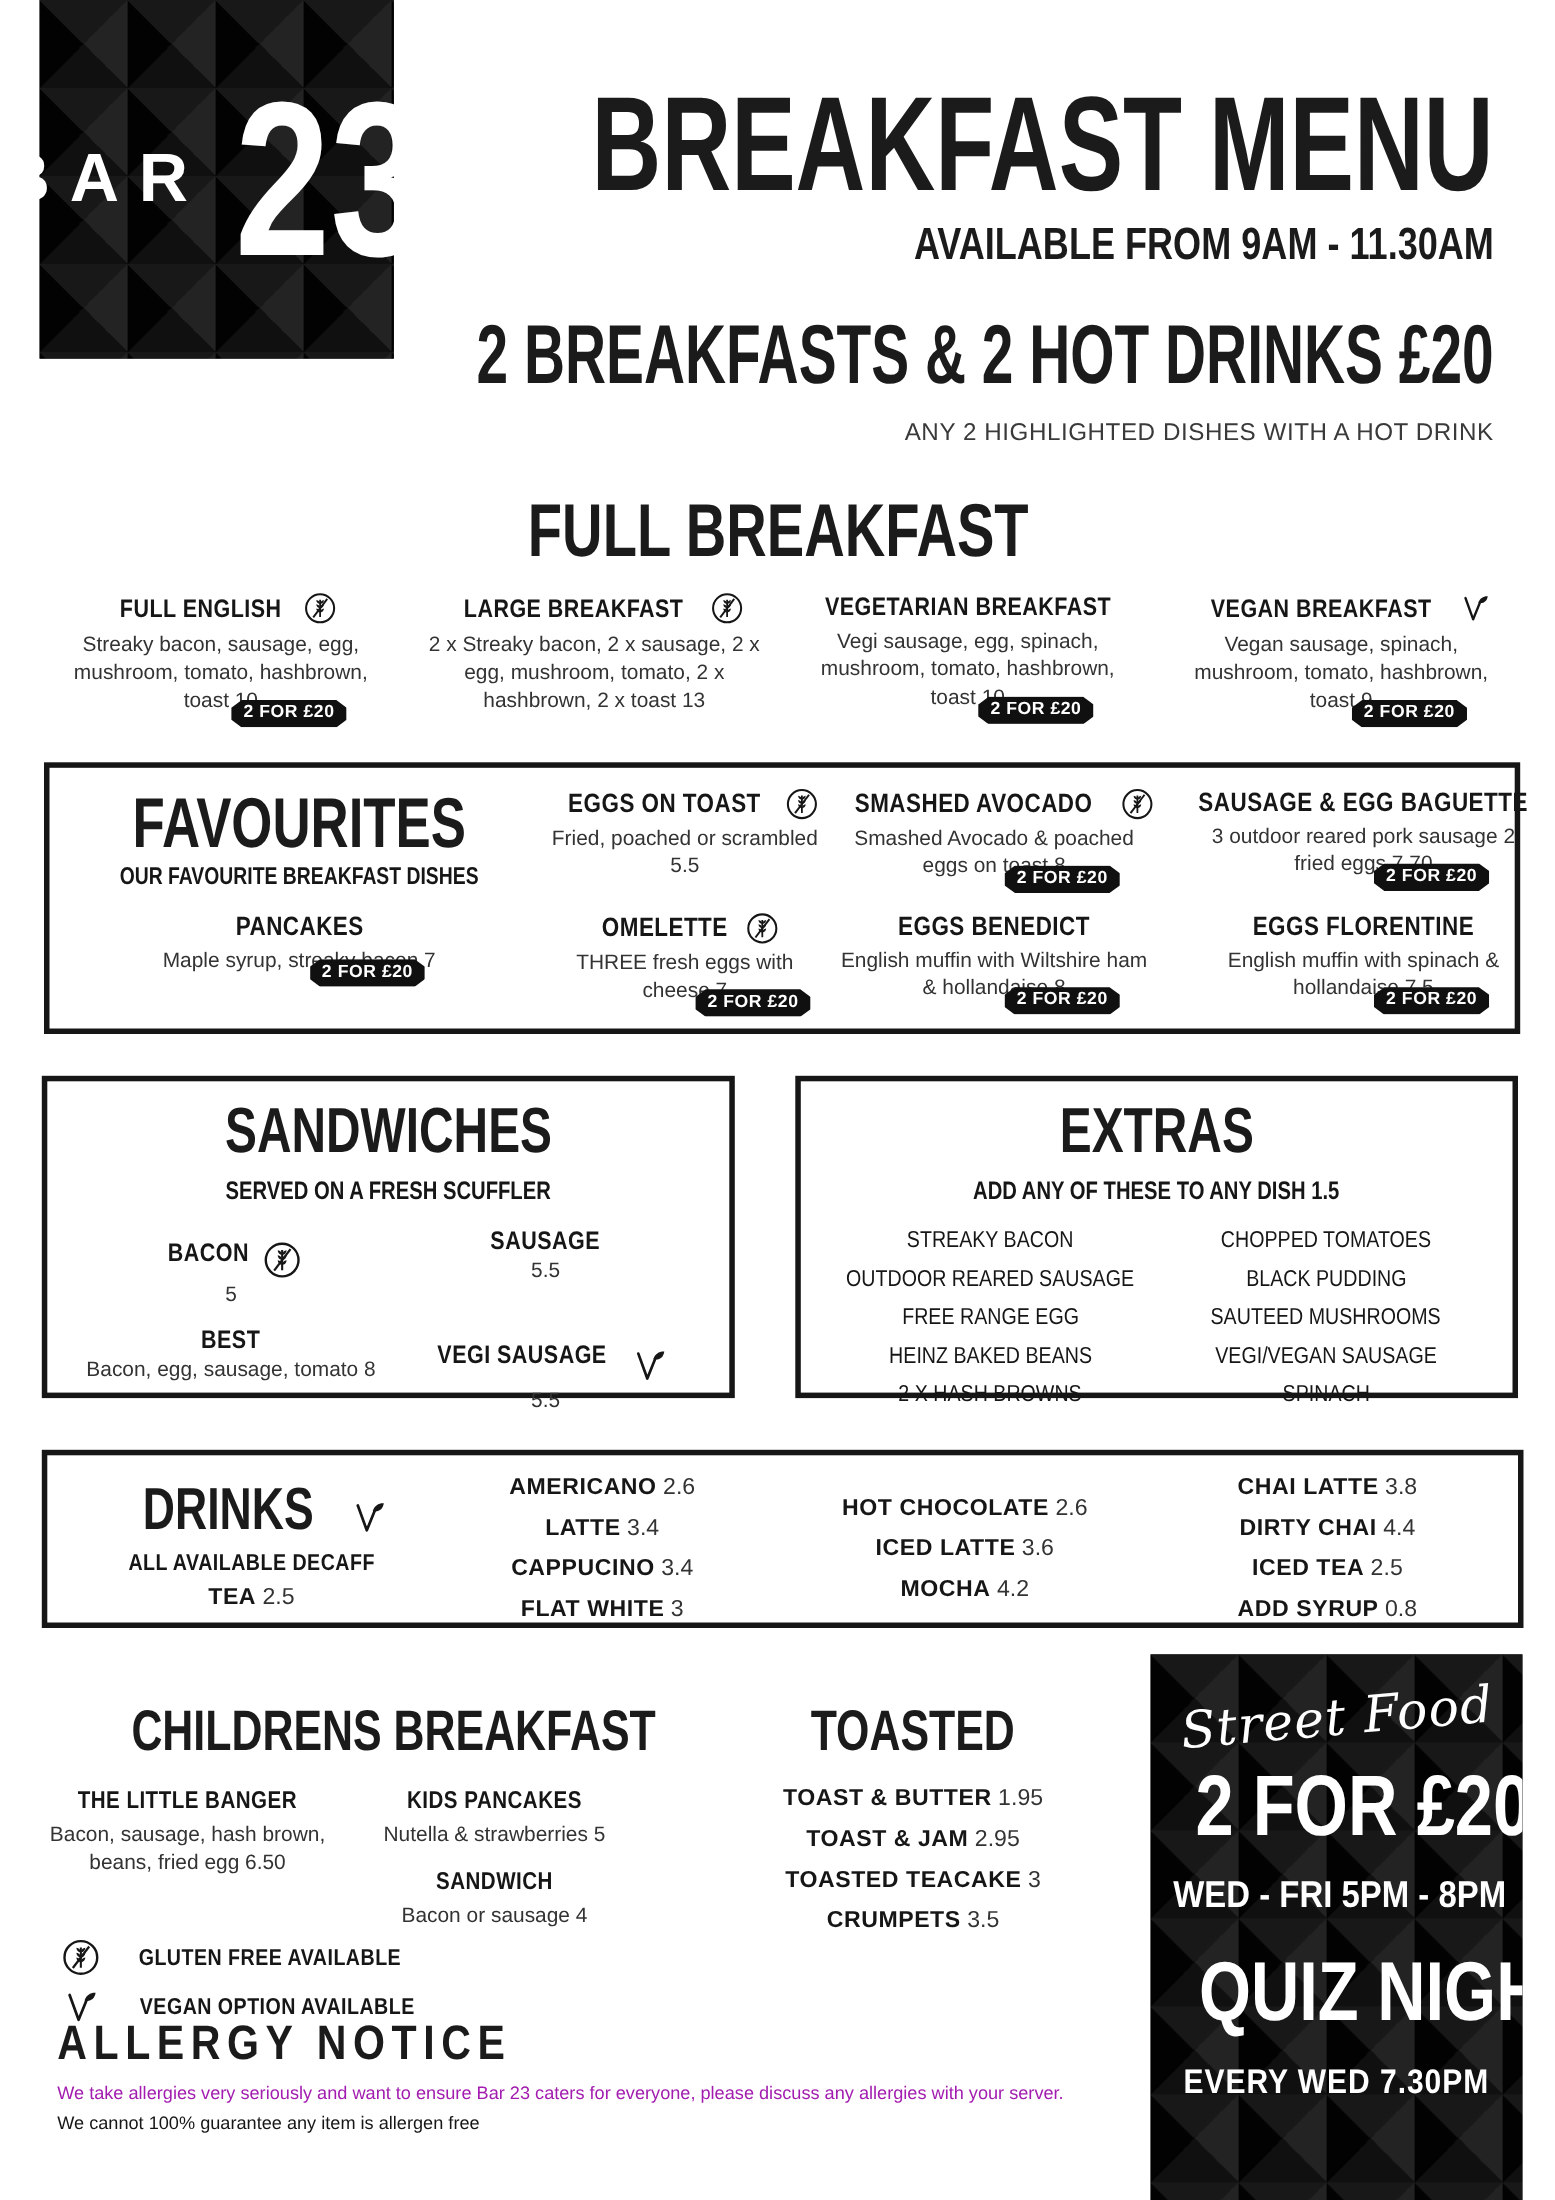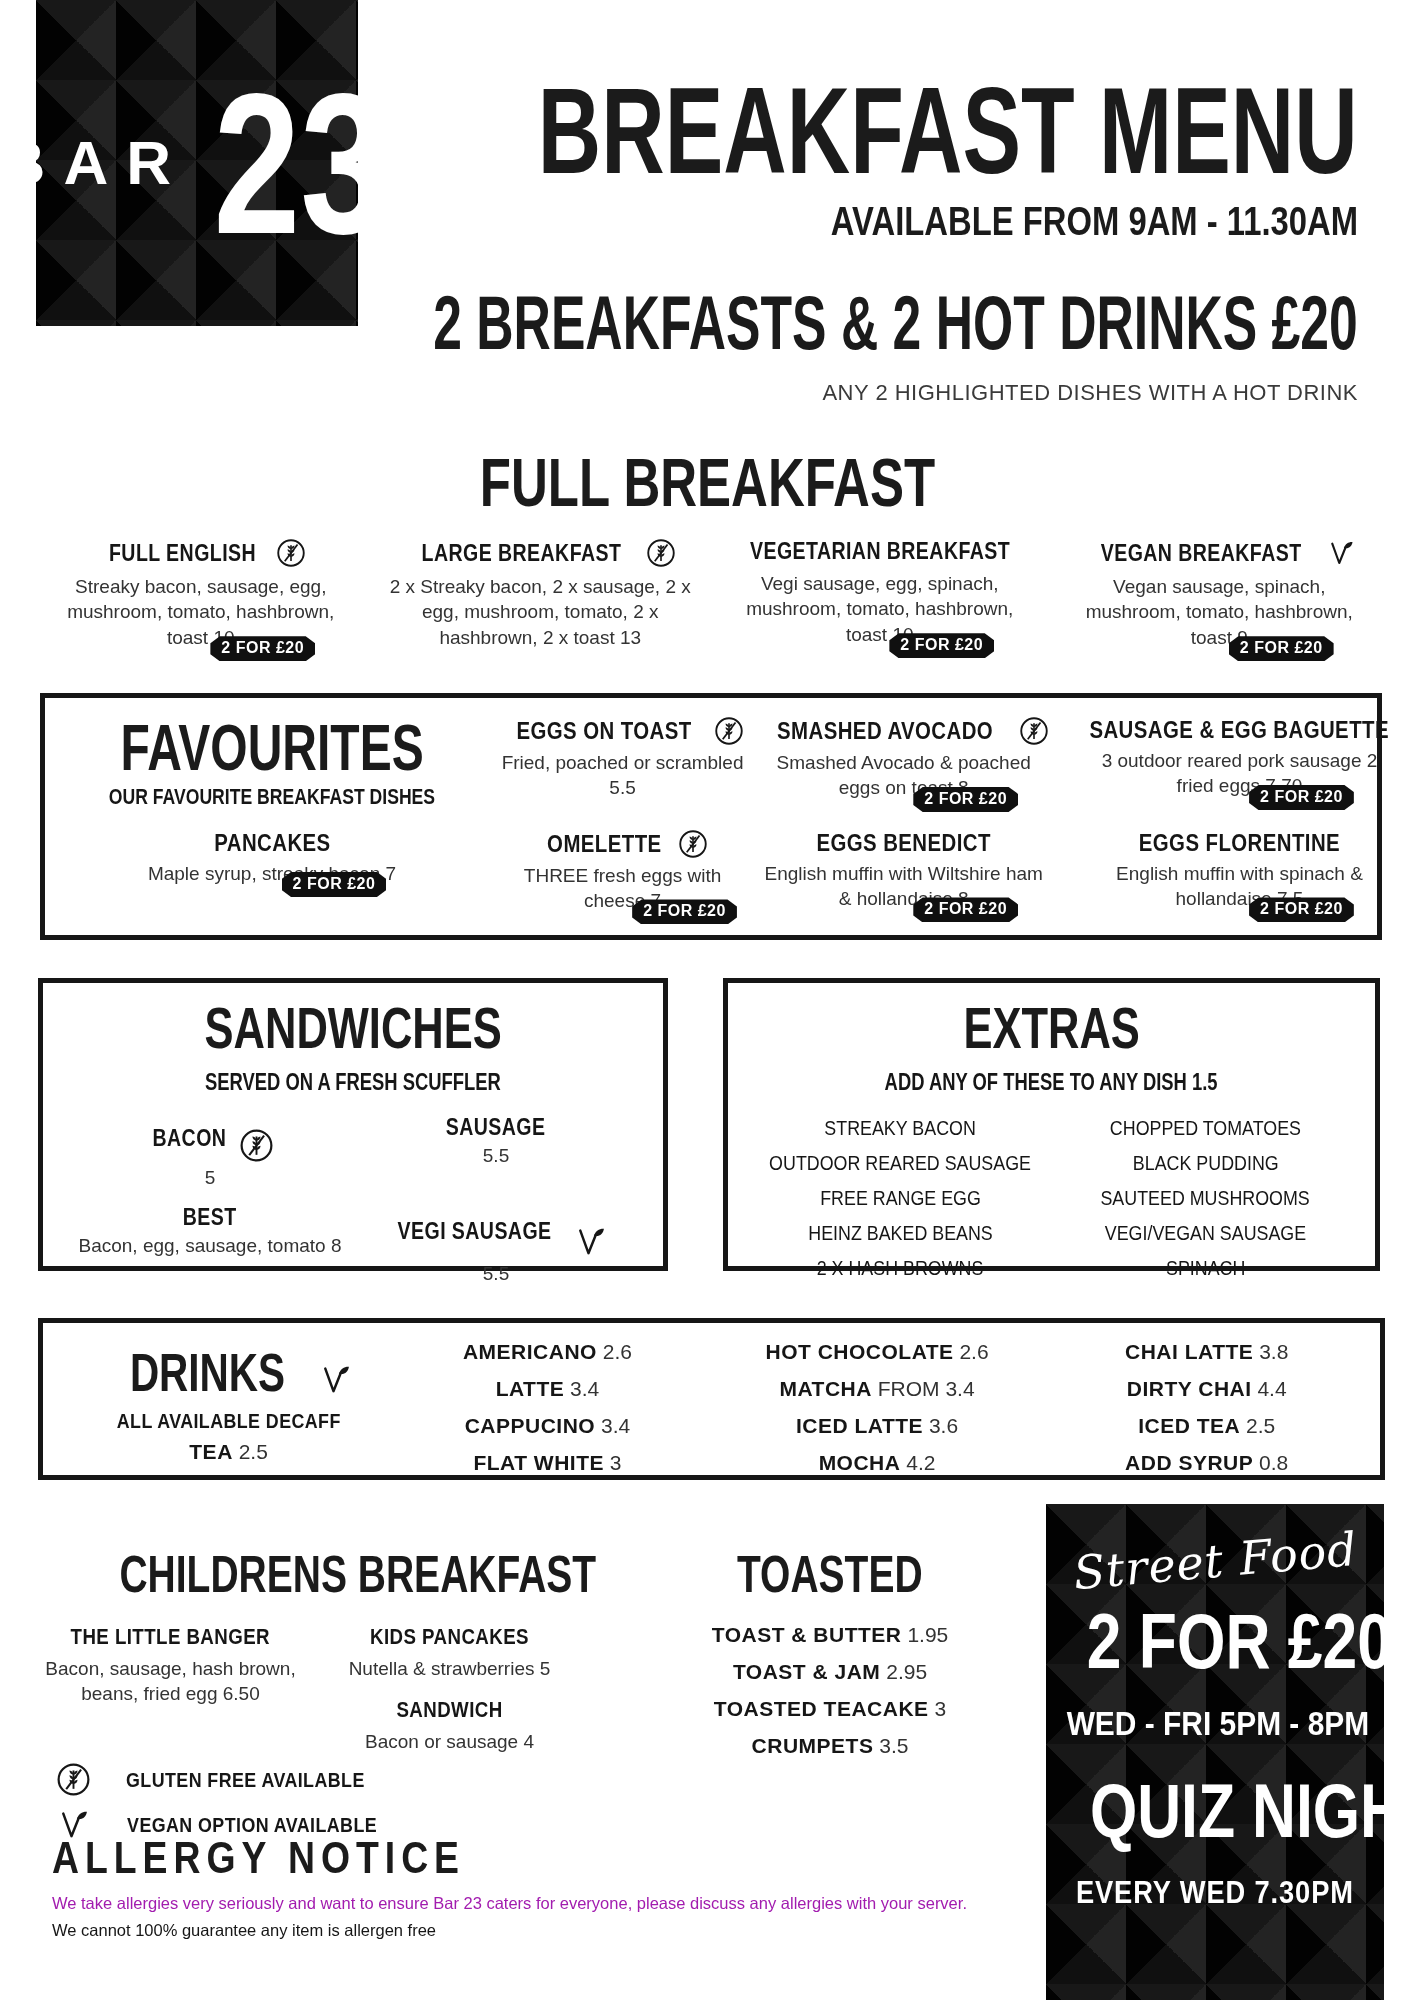--- a/index.html
+++ b/index.html
@@ -326,21 +326,20 @@
       <div class="dr-line"><b>TEA</b> <span>2.5</span></div>
     </div>
     <div class="dr-col">
       <div class="dr-line"><b>AMERICANO</b> <span>2.6</span></div>
       <div class="dr-line"><b>LATTE</b> <span>3.4</span></div>
       <div class="dr-line"><b>CAPPUCINO</b> <span>3.4</span></div>
       <div class="dr-line"><b>FLAT WHITE</b> <span>3</span></div>
     </div>
     <div class="dr-col">
       <div class="dr-line"><b>HOT CHOCOLATE</b> <span>2.6</span></div>
-      <div class="dr-line"><b>MATCHA</b> <span>FROM 3.4</span></div>
       <div class="dr-line"><b>ICED LATTE</b> <span>3.6</span></div>
       <div class="dr-line"><b>MOCHA</b> <span>4.2</span></div>
     </div>
     <div class="dr-col">
       <div class="dr-line"><b>CHAI LATTE</b> <span>3.8</span></div>
       <div class="dr-line"><b>DIRTY CHAI</b> <span>4.4</span></div>
       <div class="dr-line"><b>ICED TEA</b> <span>2.5</span></div>
       <div class="dr-line"><b>ADD SYRUP</b> <span>0.8</span></div>
     </div>
   </div>

